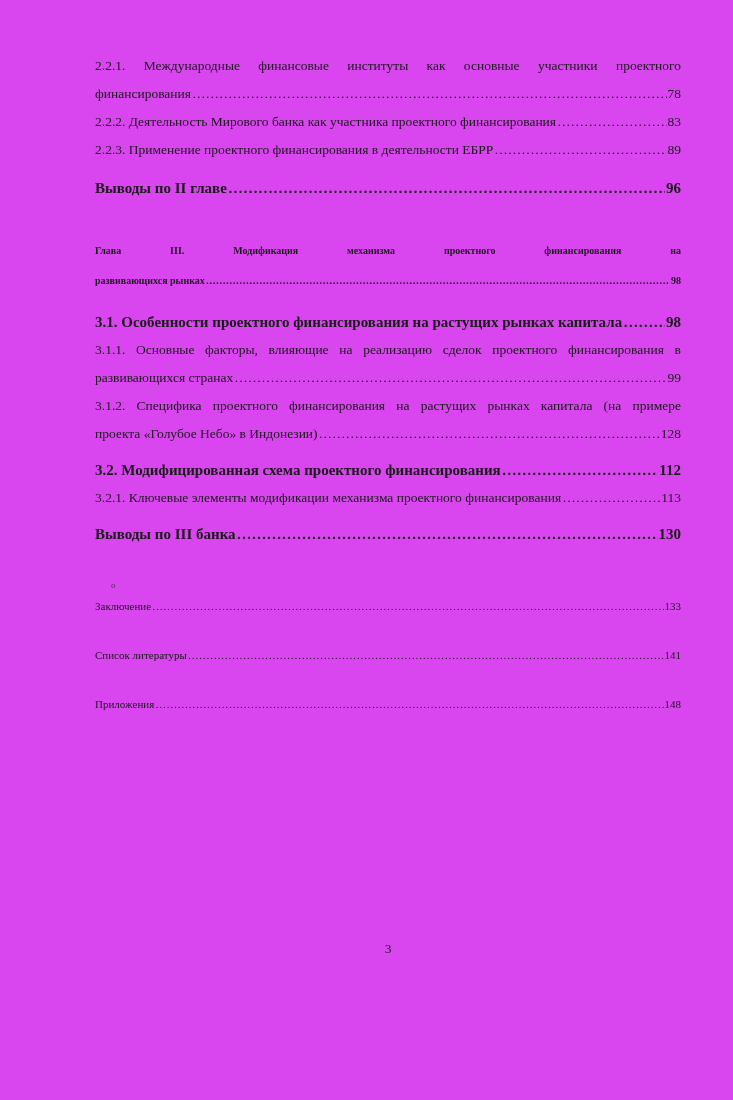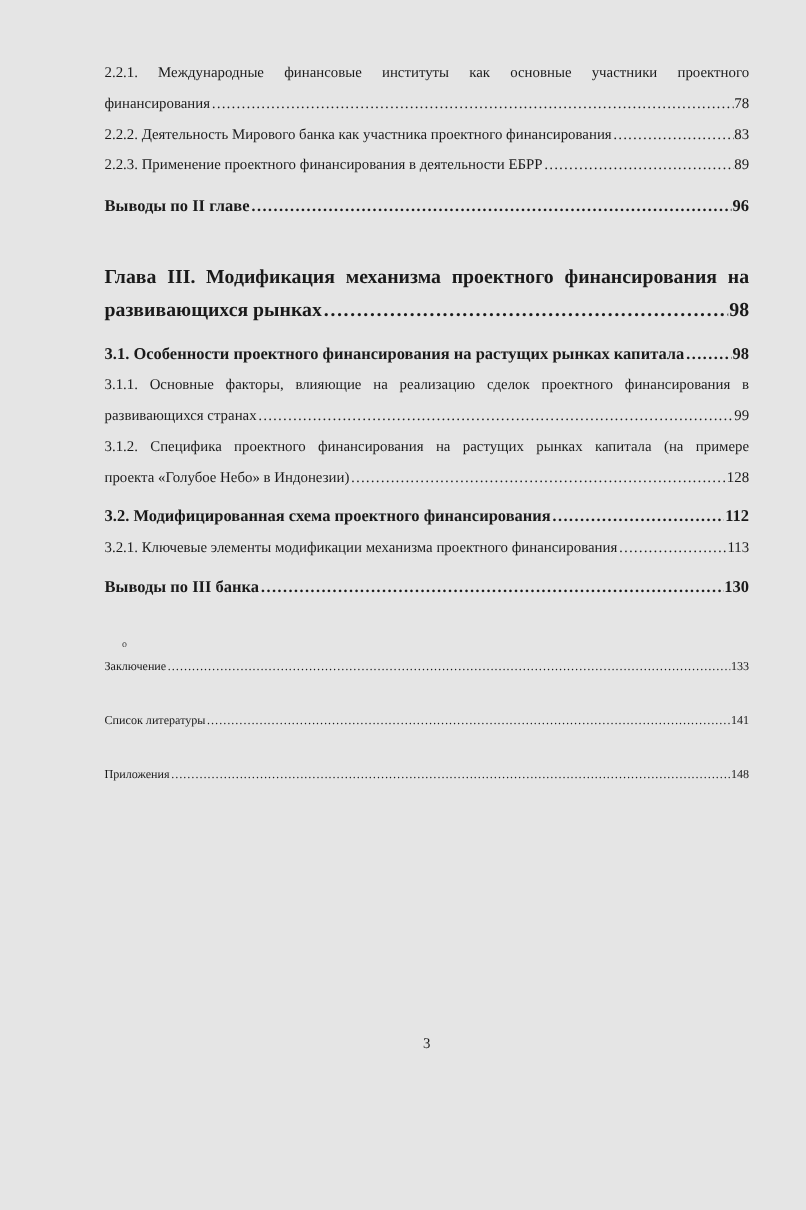--- a/index.html
+++ b/index.html
@@ -4,21 +4,21 @@
 <style>
   html, body {
     margin: 0;
     padding: 0;
     background: #ffffff;
   }
   .page {
     position: relative;
     width: 733px;
     height: 1100px;
-    background: #e5e5e5;
+    background: #d946ef;
     overflow: hidden;
     font-family: "Liberation Serif", "DejaVu Serif", serif;
     color: #1a1a1a;
     box-sizing: border-box;
     padding: 52px 52px 0 95px;
   }
   .toc { width: 586px; }
 
   .entry { font-size: 13.5px; line-height: 28px; }
 
@@ -38,21 +38,21 @@
     margin: 0 1px;
   }
   .leader::after {
     content: "……………………………………………………………………………………………………………………………………………………………………";
   }
   .pg { flex: 0 0 auto; }
 
   
   .style-item    { font-weight: normal; font-size: 13.5px; }
   .style-bold    { font-weight: bold;   font-size: 15px; }
-  .style-chapter { font-weight: bold;   font-size: 18px; line-height: 30px; }
+  .style-chapter { font-weight: bold;   font-size: 10px; line-height: 30px; }
   .style-end     { font-weight: normal;   font-size: 11px; }
 
   
   .space-none    { margin-top: 0; }
   .space-para    { margin-top: 10px; }
   .space-section { margin-top: 34px; }
   .space-sub     { margin-top: 12px; }
   .space-tiny    { margin-top: 8px; }
   .space-big     { margin-top: 44px; }
   .space-end     { margin-top: 21px; text-align: center; }

